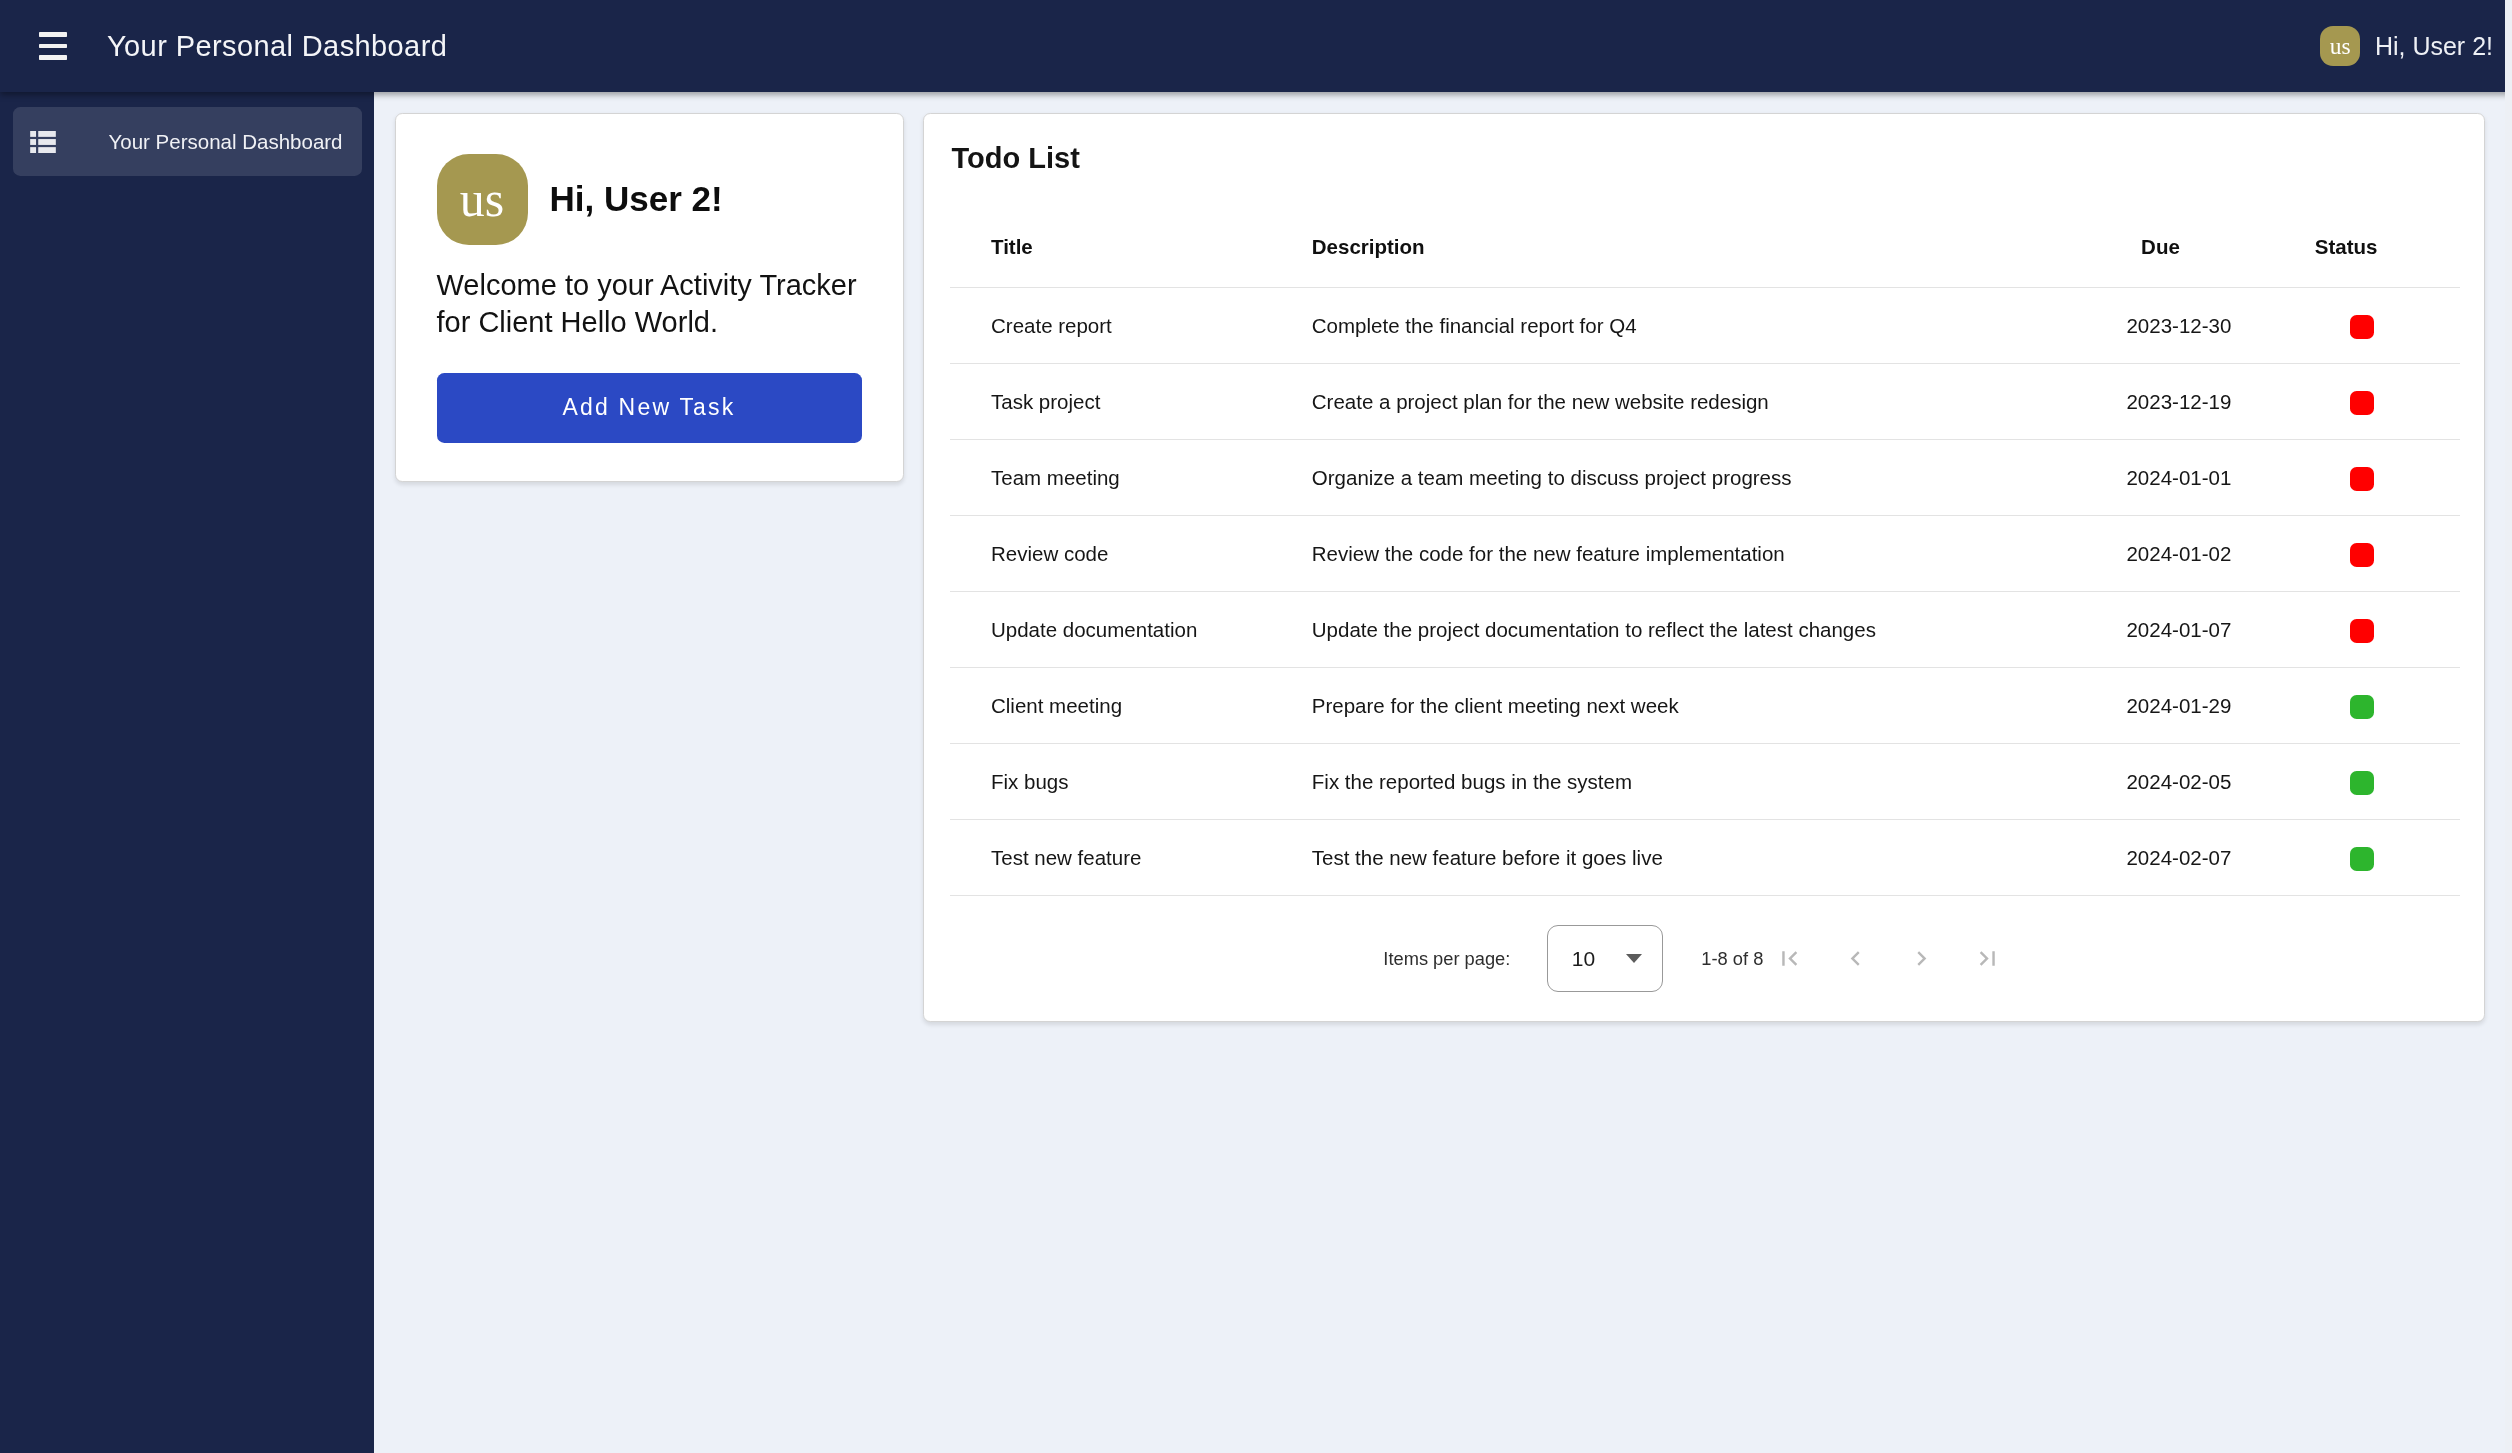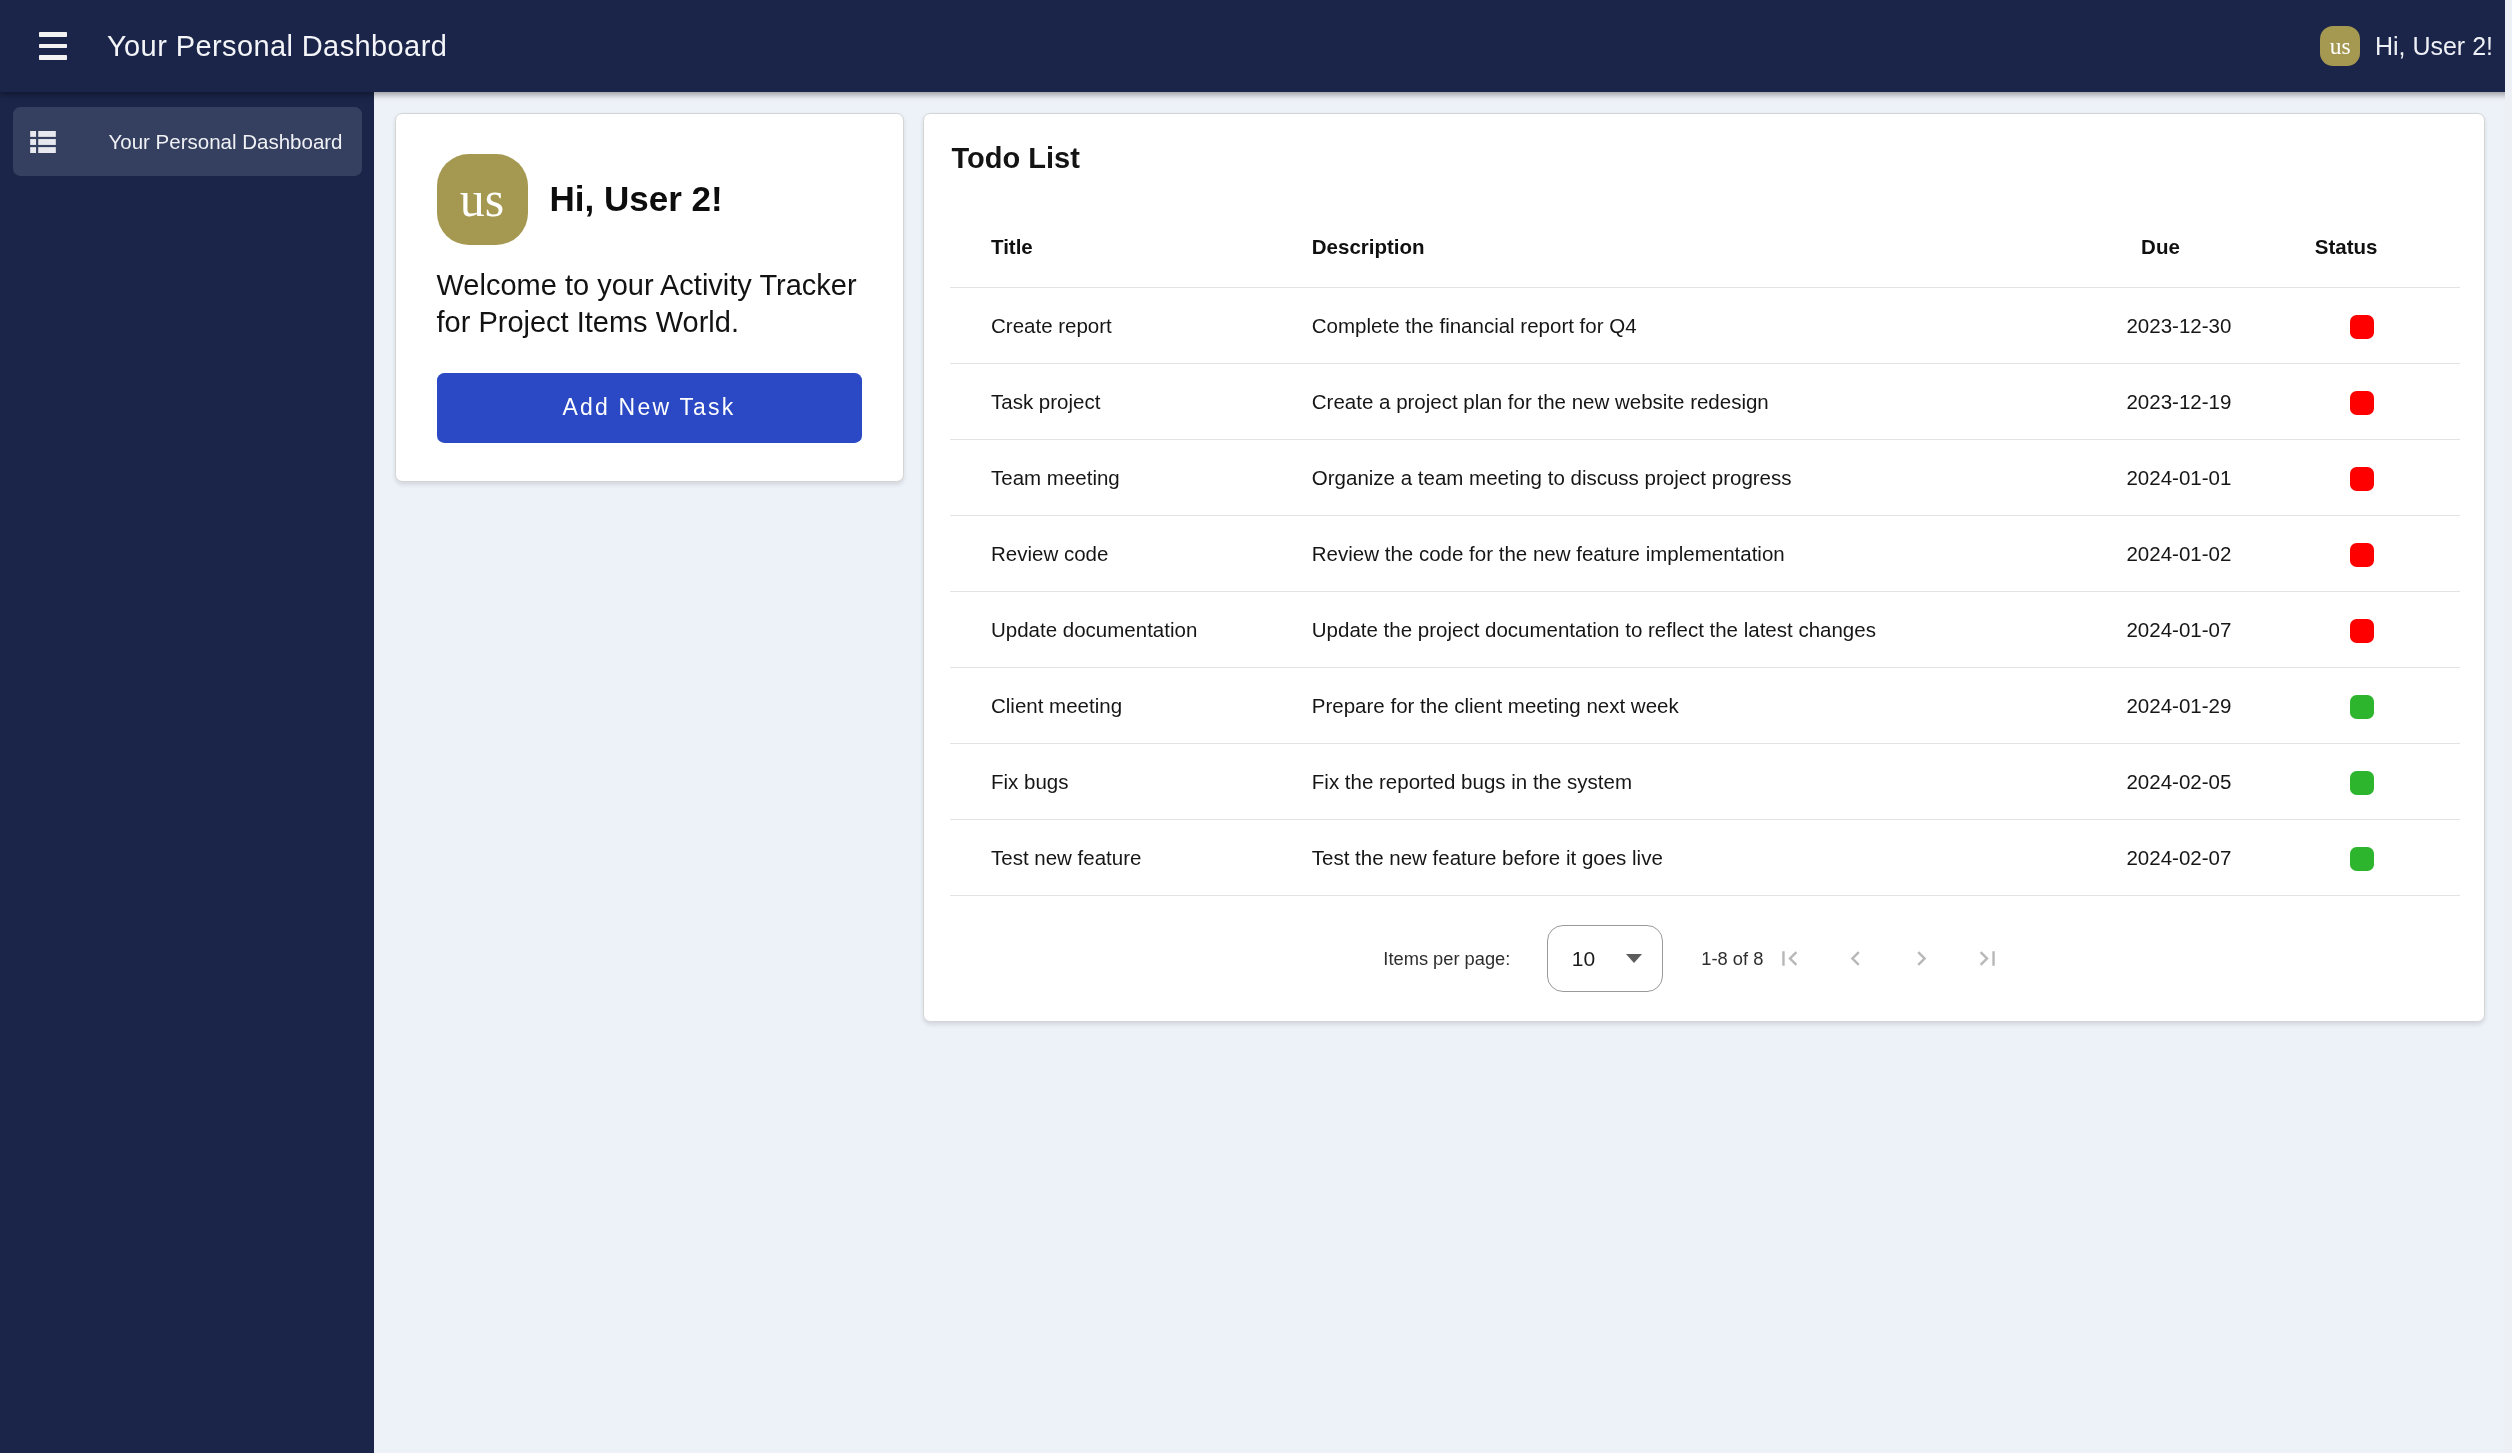--- a/index.html
+++ b/index.html
@@ -101,21 +101,21 @@
   td.col-status { padding-left: 117px; }
   .status-dot { display: inline-block; width: 24px; height: 24px; border-radius: 6.6px; vertical-align: middle; }
 
   
   .paginator {
     height: 125px; display: flex; align-items: center; justify-content: center;
     padding-right: 10.3px; font-size: 18.3px; color: #2e2e2e;
   }
   .pg-select {
     margin-left: 37px; width: 116px; height: 67px;
-    border: 1.5px solid #999; border-radius: 16px;
+    border: 1.5px solid #999; border-radius: 11px;
     display: flex; align-items: center; padding: 0 20.5px 0 23.5px; cursor: pointer; background: #fff;
   }
   .pg-select .value { font-size: 21px; color: #1c1c1c; }
   .select-arrow {
     margin-left: auto; width: 0; height: 0;
     border-left: 8px solid transparent; border-right: 8px solid transparent;
     border-top: 9.5px solid #5c5c5c;
   }
   .pg-range { margin-left: 38px; }
   .pg-nav { display: flex; align-items: center; gap: 13px; }
@@ -169,21 +169,21 @@
 
 <main class="main">
 
   <section class="card welcome-card">
     <div class="wc-header">
       <div class="avatar avatar-lg">
         <span>us</span>
       </div>
       <h1 class="wc-heading">Hi, User 2!</h1>
     </div>
-    <p class="wc-message">Welcome to your Activity Tracker for Project Items World.</p>
+    <p class="wc-message">Welcome to your Activity Tracker for Client Hello World.</p>
     <button class="add-task-btn">Add New Task</button>
   </section>
 
   <section class="card todo-card">
     <h2 class="todo-title">Todo List</h2>
 
     <table class="todo-table">
       <colgroup>
         <col class="col-w-title">
           <col class="col-w-desc">

